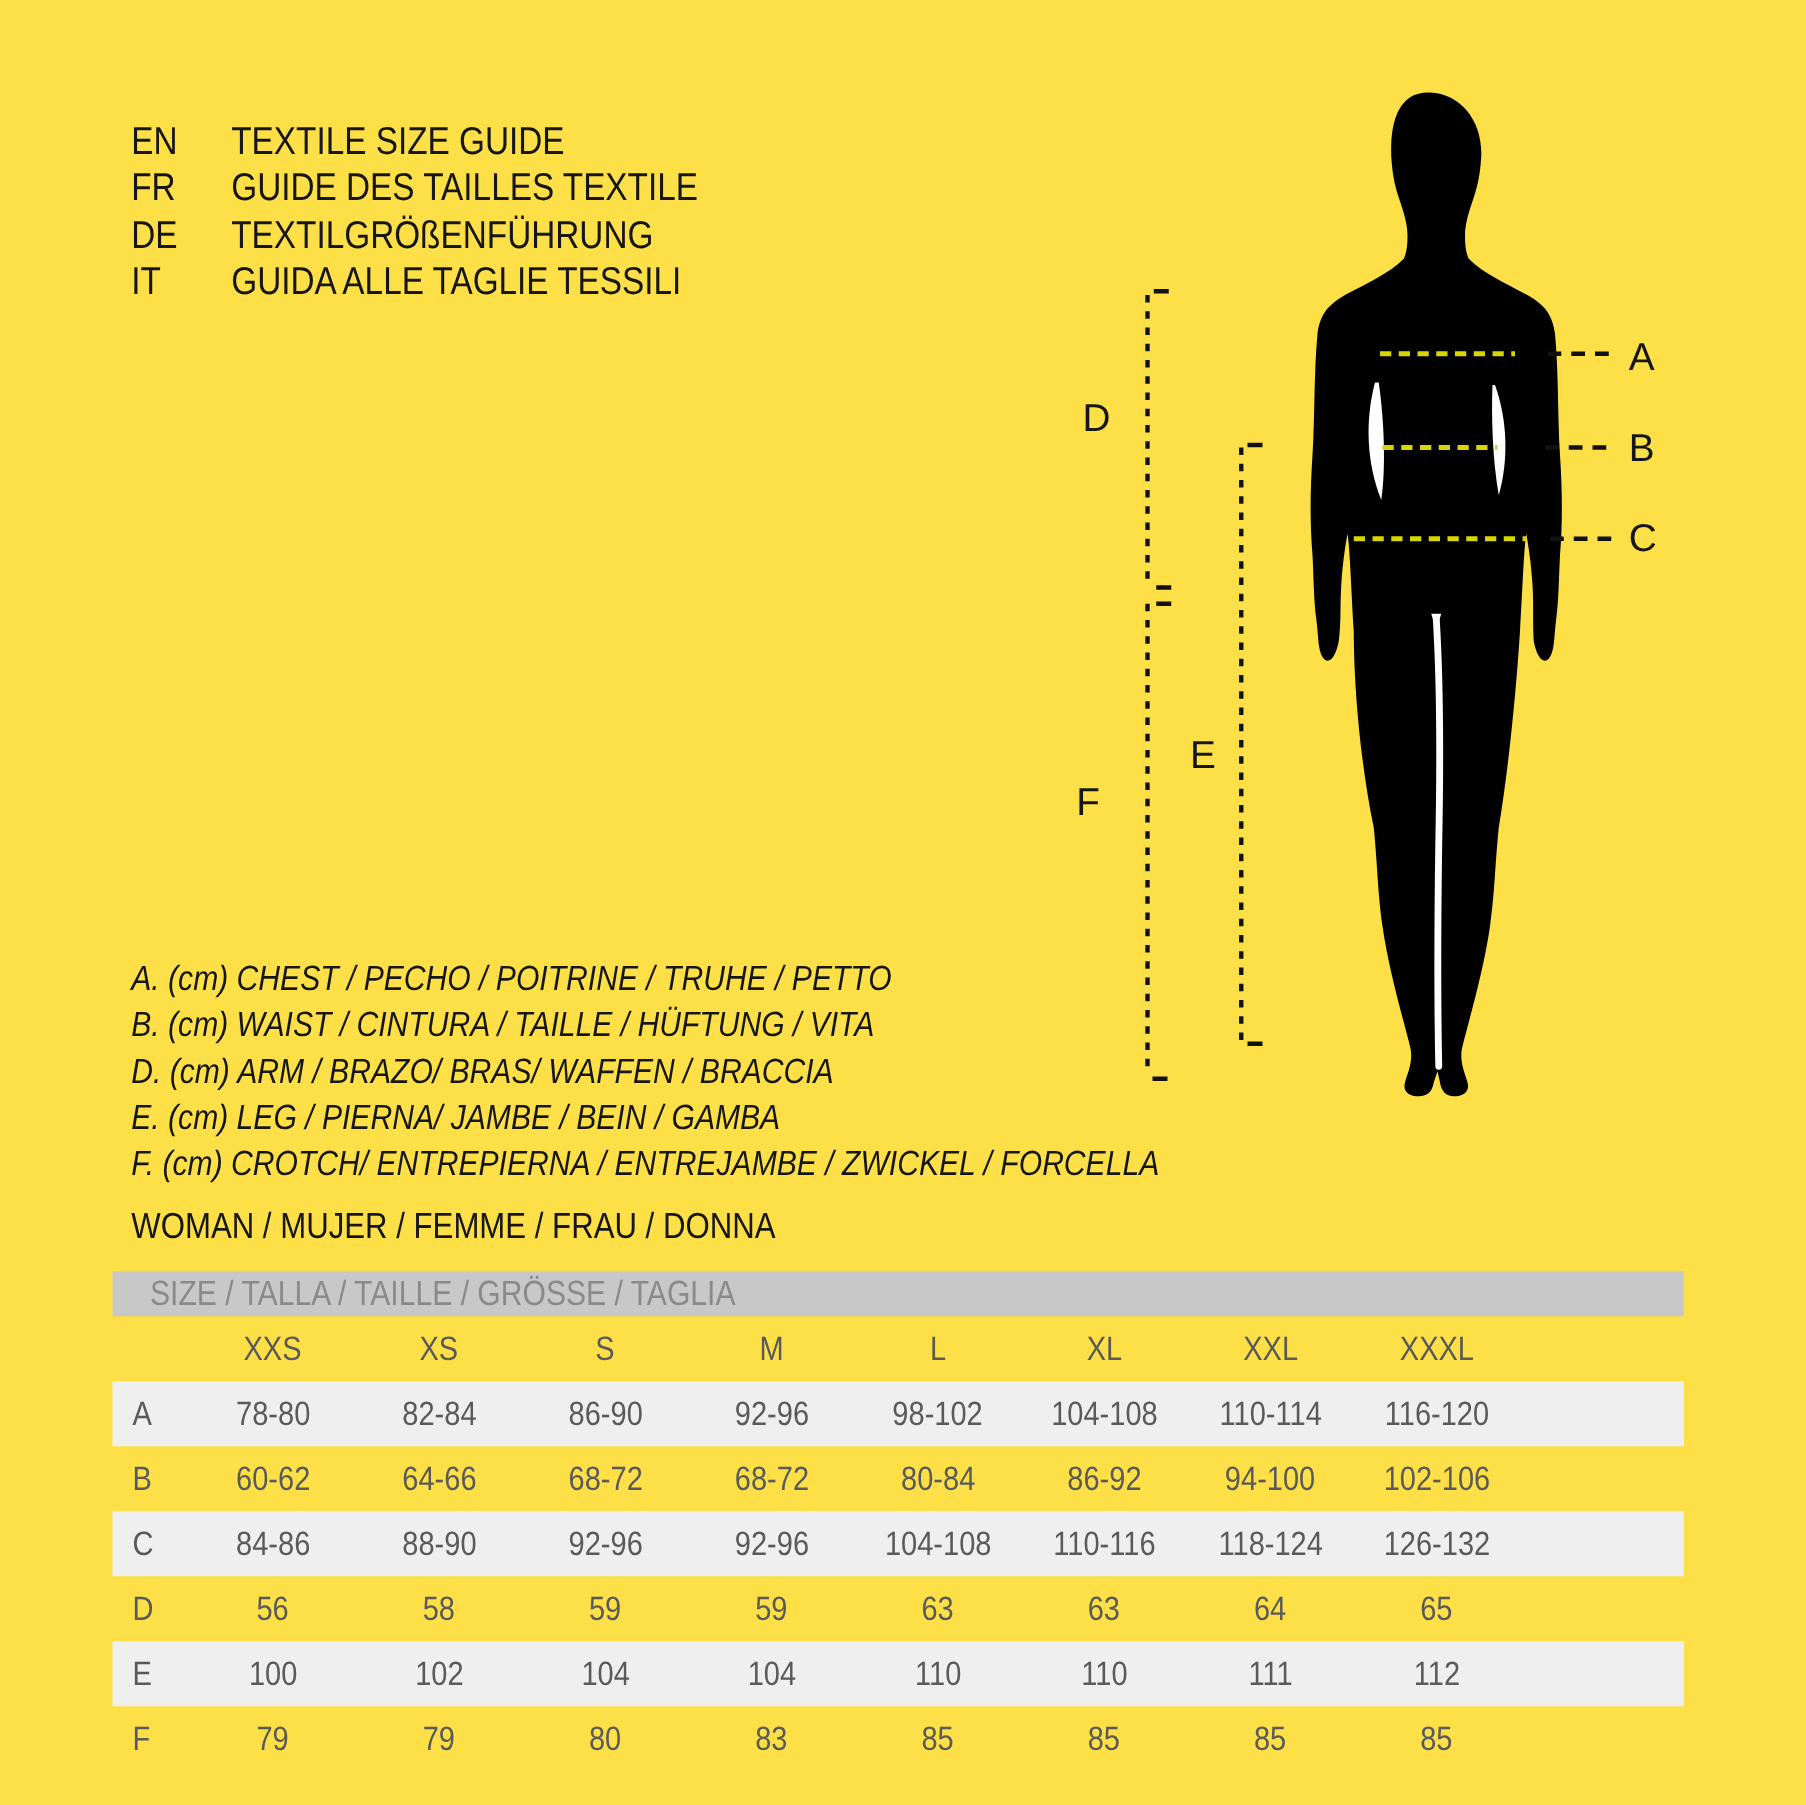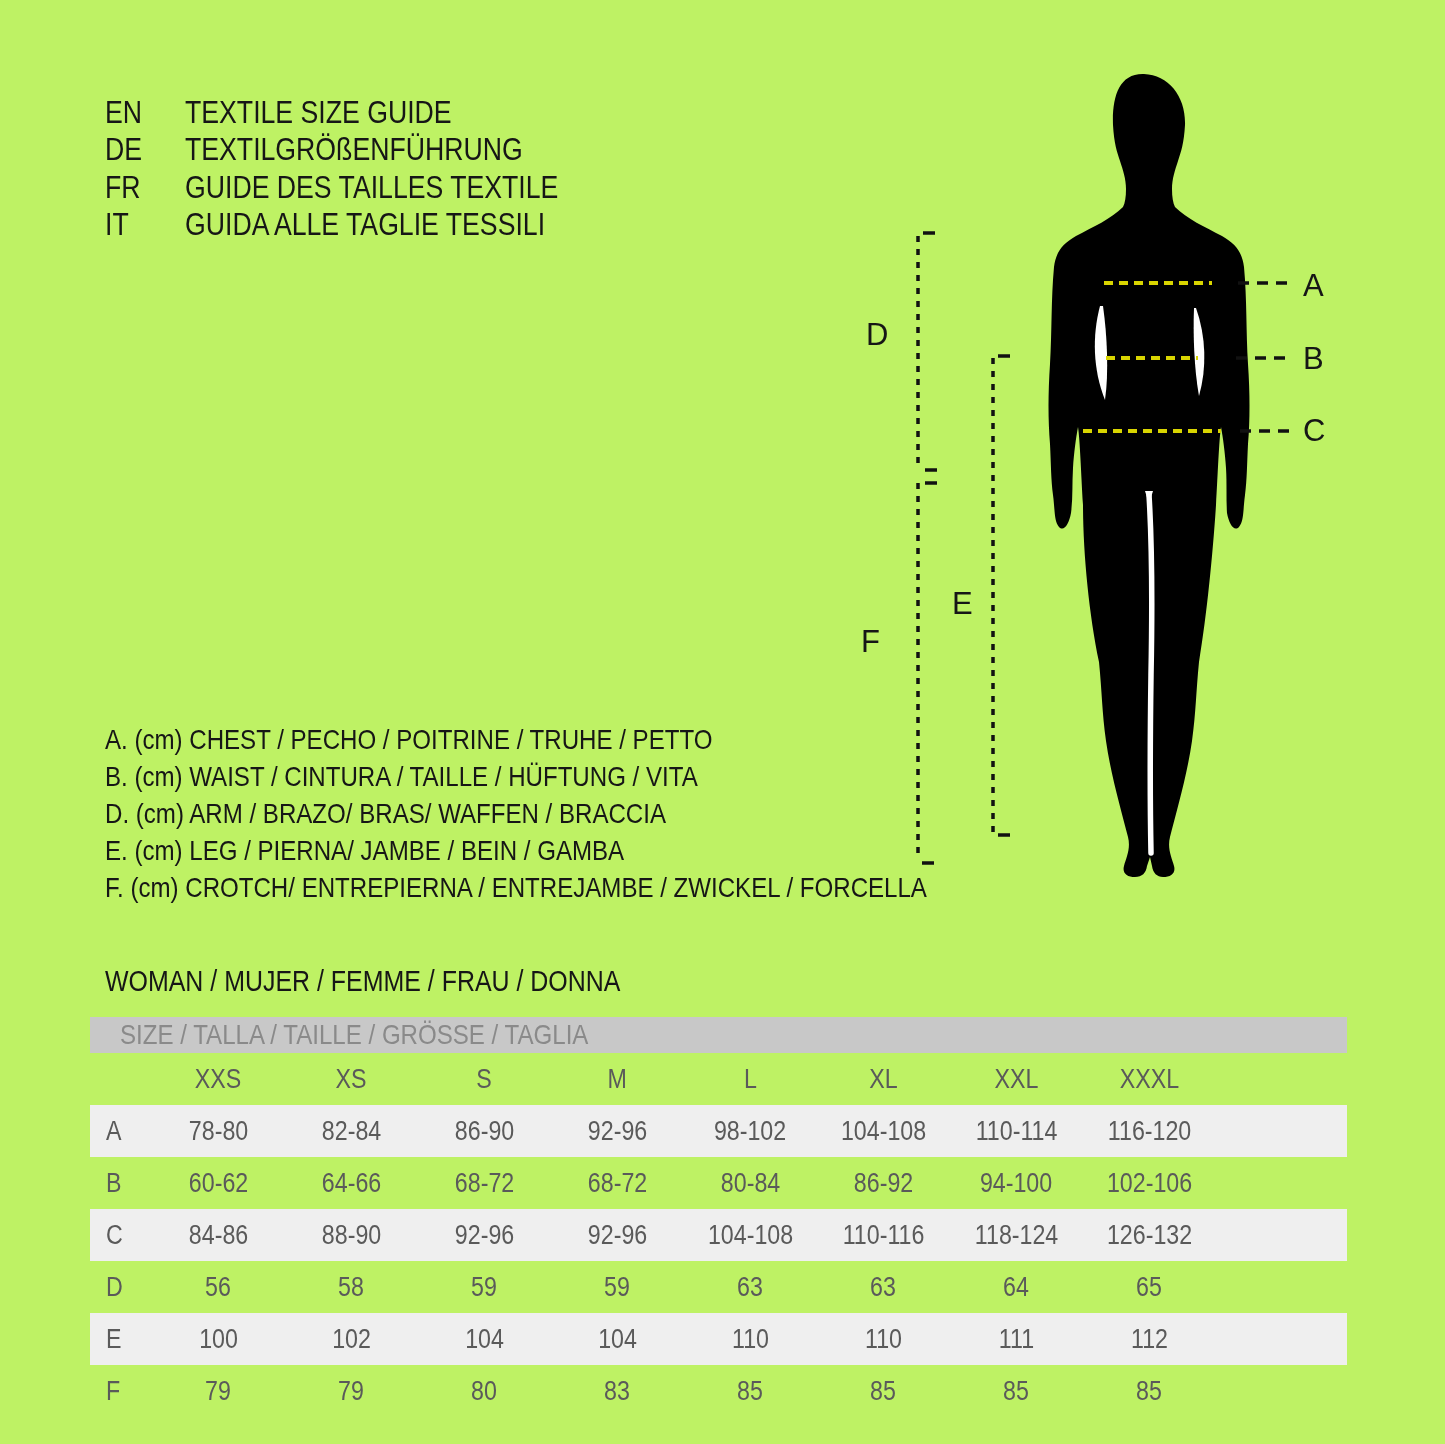--- a/index.html
+++ b/index.html
@@ -1,33 +1,33 @@
 <!DOCTYPE html>
 <html><head>
 <meta charset="utf-8">
 <style>
   html,body{margin:0;padding:0;background:#ffffff;}
   .page{
-    position:relative;width:1445px;height:1444px;background:#bef264;overflow:hidden;
+    position:relative;width:1445px;height:1444px;background:#fde047;overflow:hidden;
     font-family:"Liberation Sans","DejaVu Sans",sans-serif;color:#161616;
   }
   .cond{display:inline-block;transform:scaleX(0.86);transform-origin:0 50%;white-space:nowrap;}
   .cond-c{display:inline-block;transform:scaleX(0.86);transform-origin:50% 50%;white-space:nowrap;}
 
   
   .lang-block{position:absolute;left:105px;top:94px;}
   .lang-row{display:flex;height:37.5px;align-items:center;font-size:31px;}
   .lang-code{width:80px;flex:0 0 80px;}
 
   
   .figure{position:absolute;left:830px;top:45px;width:580px;height:860px;}
   .figure text{font-family:"Liberation Sans","DejaVu Sans",sans-serif;font-size:31px;fill:#161616;}
 
   
-  .legend{position:absolute;left:105px;top:721px;}
+  .legend{position:absolute;left:105px;top:764px;font-style:italic;}
   .legend-line{height:37px;display:flex;align-items:center;font-size:28px;}
 
   
   .section-title{position:absolute;left:105px;top:962px;font-size:29px;height:36px;display:flex;align-items:flex-end;}
 
   
   .size-table{position:absolute;left:90px;top:1017px;width:1257px;font-size:27px;color:#5a5a5a;}
   .t-caption{height:36px;background:#c8c8c8;color:#8a8a8a;font-size:28px;display:flex;align-items:center;padding-left:30px;box-sizing:border-box;}
   .t-row{height:52px;display:flex;align-items:center;}
   .t-row.alt{background:#efefef;}
@@ -39,26 +39,26 @@
 <body>
 
 <div class="page">
 
   <div class="lang-block">
     <div class="lang-row">
       <span class="lang-code"><span class="cond">EN</span></span>
       <span class="cond">TEXTILE SIZE GUIDE</span>
     </div>
     <div class="lang-row">
+      <span class="lang-code"><span class="cond">FR</span></span>
+      <span class="cond">GUIDE DES TAILLES TEXTILE</span>
+    </div>
+    <div class="lang-row">
       <span class="lang-code"><span class="cond">DE</span></span>
       <span class="cond">TEXTILGRÖßENFÜHRUNG</span>
-    </div>
-    <div class="lang-row">
-      <span class="lang-code"><span class="cond">FR</span></span>
-      <span class="cond">GUIDE DES TAILLES TEXTILE</span>
     </div>
     <div class="lang-row">
       <span class="lang-code"><span class="cond">IT</span></span>
       <span class="cond">GUIDA ALLE TAGLIE TESSILI</span>
     </div>
   </div>
 
   <svg class="figure" viewBox="830 45 580 860" xmlns="http://www.w3.org/2000/svg">
 
     <path fill="#000000" d="

